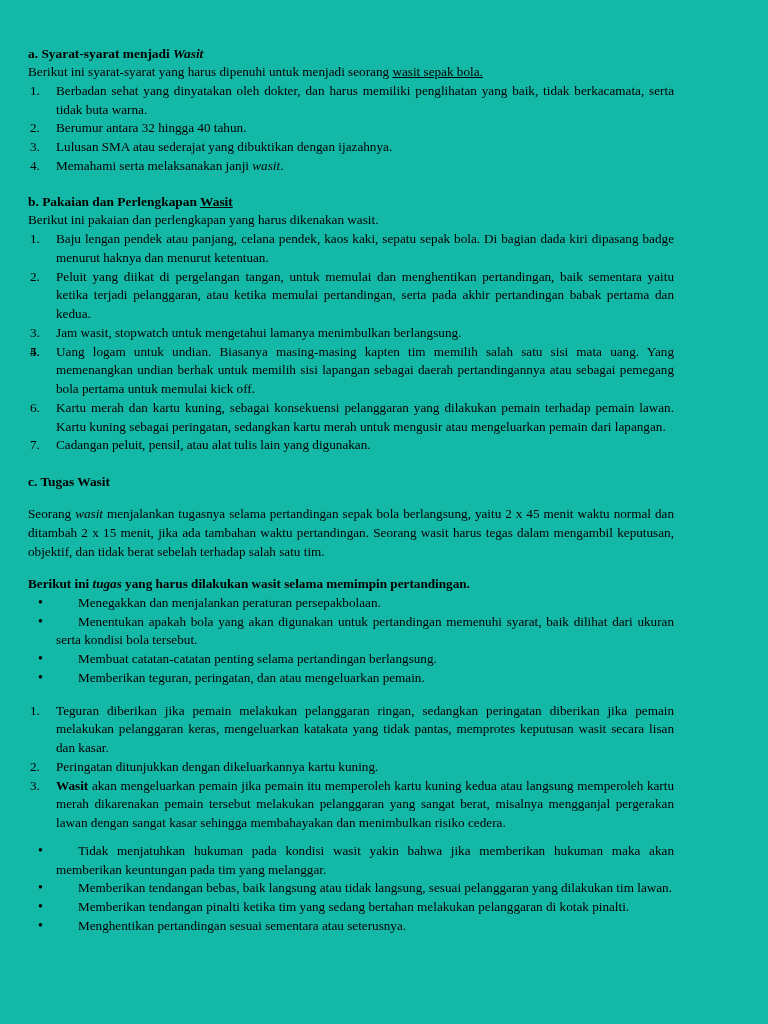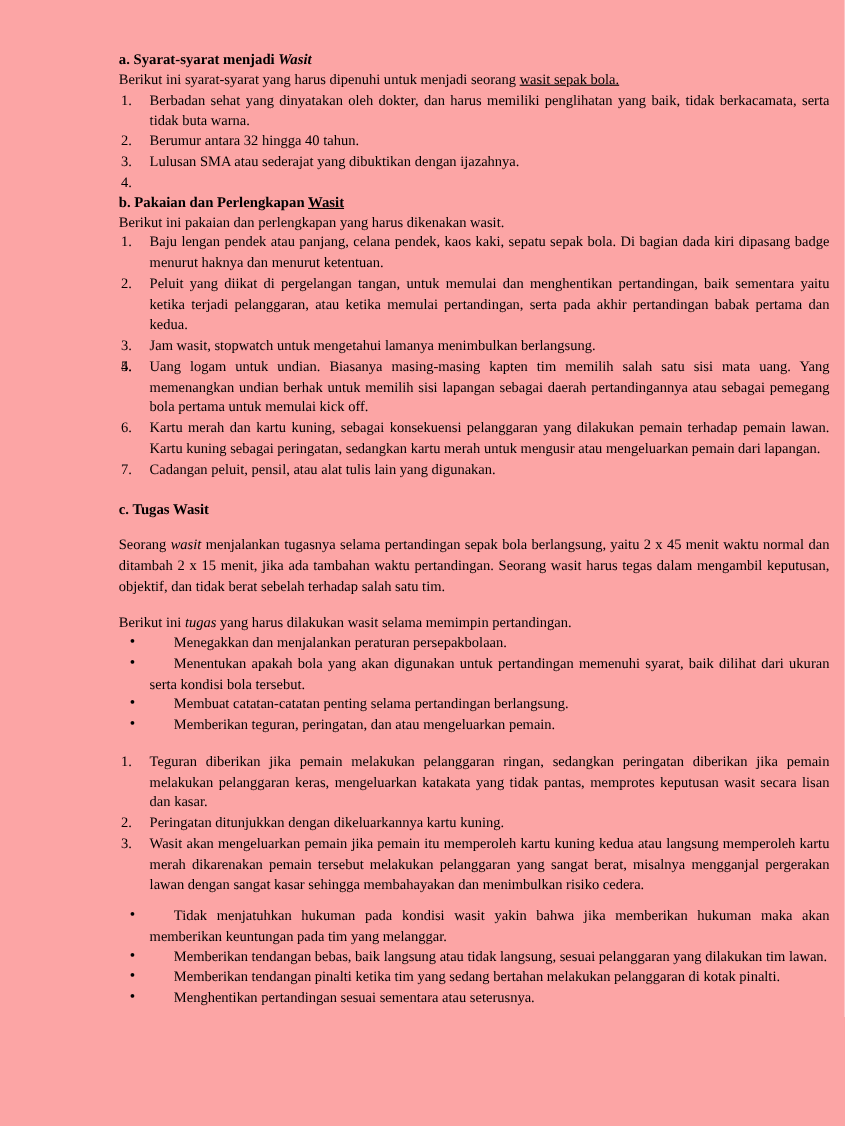--- a/index.html
+++ b/index.html
@@ -9,23 +9,23 @@
     background: #ffffff;
   }
   body {
     font-family: "Liberation Serif", "DejaVu Serif", serif;
     color: #000000;
   }
   .page {
     position: relative;
     width: 768px;
     height: 1024px;
-    background: #fca5a5;
+    background: #14b8a6;
     box-sizing: border-box;
-    padding: 44px 50px 0 108px;
+    padding: 44px 50px 0 28px;
     overflow: hidden;
   }
   .doc {
     width: 646px;
     font-size: 13.2px;
     line-height: 1.42;
     text-align: justify;
   }
 
   h3.heading {
@@ -87,21 +87,21 @@
     width: 14px;
     text-align: left;
     font-size: 14px;
     line-height: 1.32;
   }
   ul.bullist > li > .txt {
     display: block;
     text-indent: 22px;
   }
 
-  .bold { font-weight: normal; }
+  .bold { font-weight: bold; }
   .ital { font-style: italic; }
   .und  { text-decoration: underline; }
 
   .gap-sm { height: 9px; }
   .gap-md { height: 14px; }
   .gap-lg { height: 17px; }
 </style>
 </head>
 <body>
 
@@ -109,21 +109,21 @@
   <div class="doc">
 
     <h3 class="heading"><span>a. Syarat-syarat menjadi </span><span class="ital">Wasit</span></h3>
 
     <p class="para"><span>Berikut ini syarat-syarat yang harus dipenuhi untuk menjadi seorang </span><span class="und">wasit sepak bola.</span></p>
 
     <ol class="numlist">
       <li><span class="marker">1.</span><span>Berbadan sehat yang dinyatakan oleh dokter, dan harus memiliki penglihatan yang baik, tidak berkacamata, serta tidak buta warna.</span></li>
       <li><span class="marker">2.</span><span>Berumur antara 32 hingga 40 tahun.</span></li>
       <li><span class="marker">3.</span><span>Lulusan SMA atau sederajat yang dibuktikan dengan ijazahnya.</span></li>
-      <li><span class="marker">4.</span></li>
+      <li><span class="marker">4.</span><span>Memahami serta melaksanakan janji <span class="ital">wasit</span>.</span></li>
     </ol>
 
     <div class="gap-lg"></div>
 
     <h3 class="heading"><span>b. Pakaian dan Perlengkapan </span><span class="und">Wasit</span></h3>
 
     <p class="para">Berikut ini pakaian dan perlengkapan yang harus dikenakan wasit.</p>
 
     <ol class="numlist">
       <li><span class="marker">1.</span><span>Baju lengan pendek atau panjang, celana pendek, kaos kaki, sepatu sepak bola. Di bagian dada kiri dipasang badge menurut haknya dan menurut ketentuan.</span></li>

